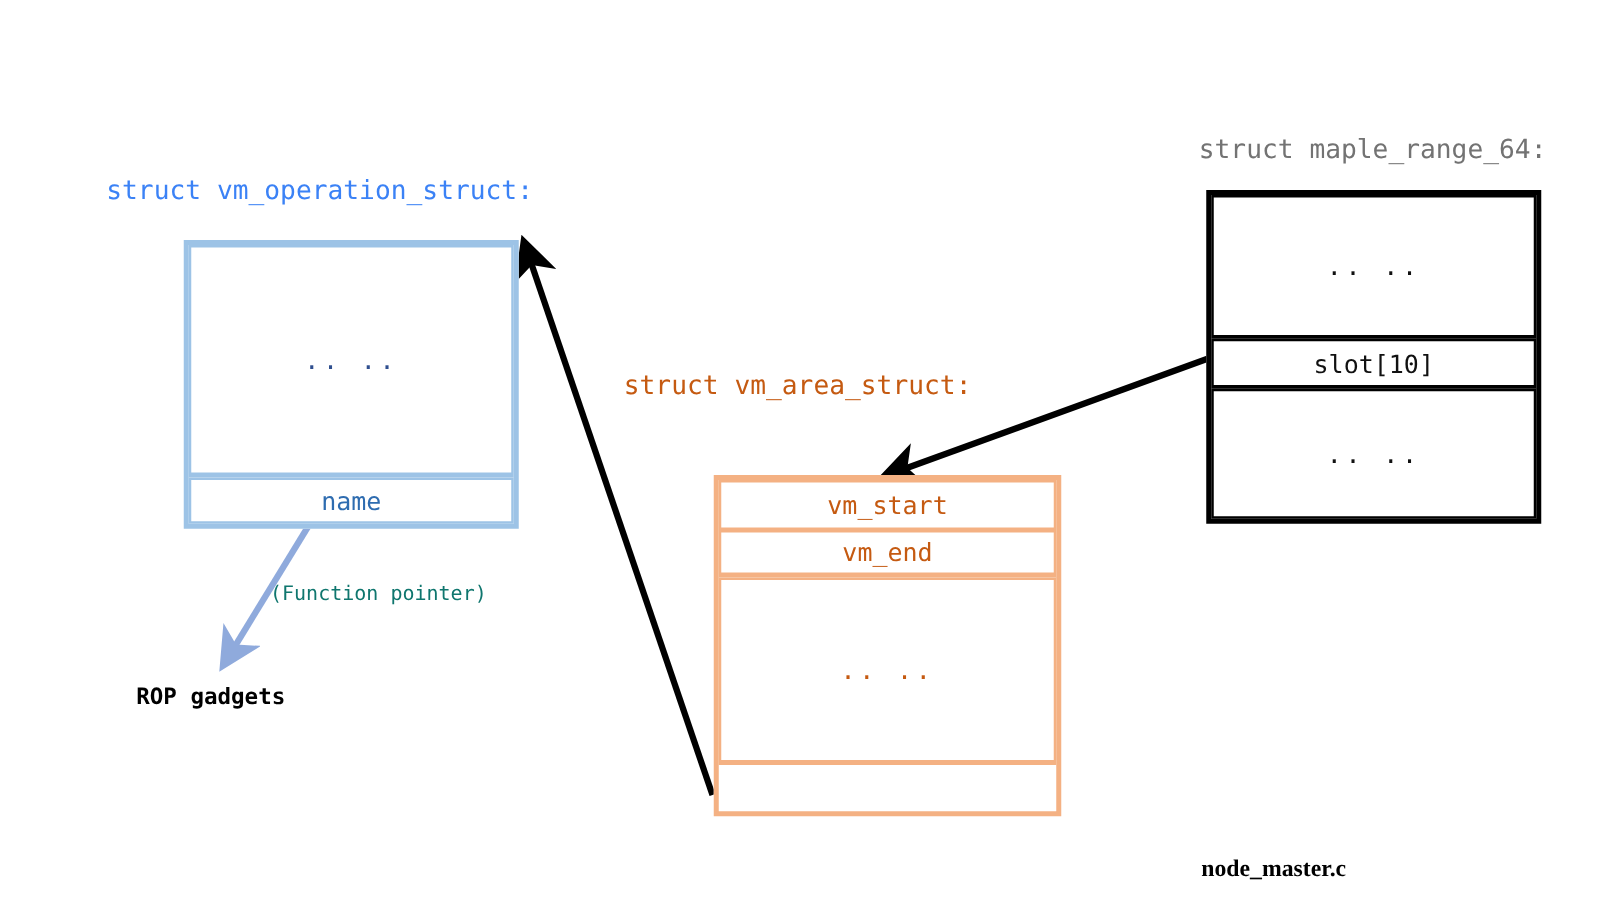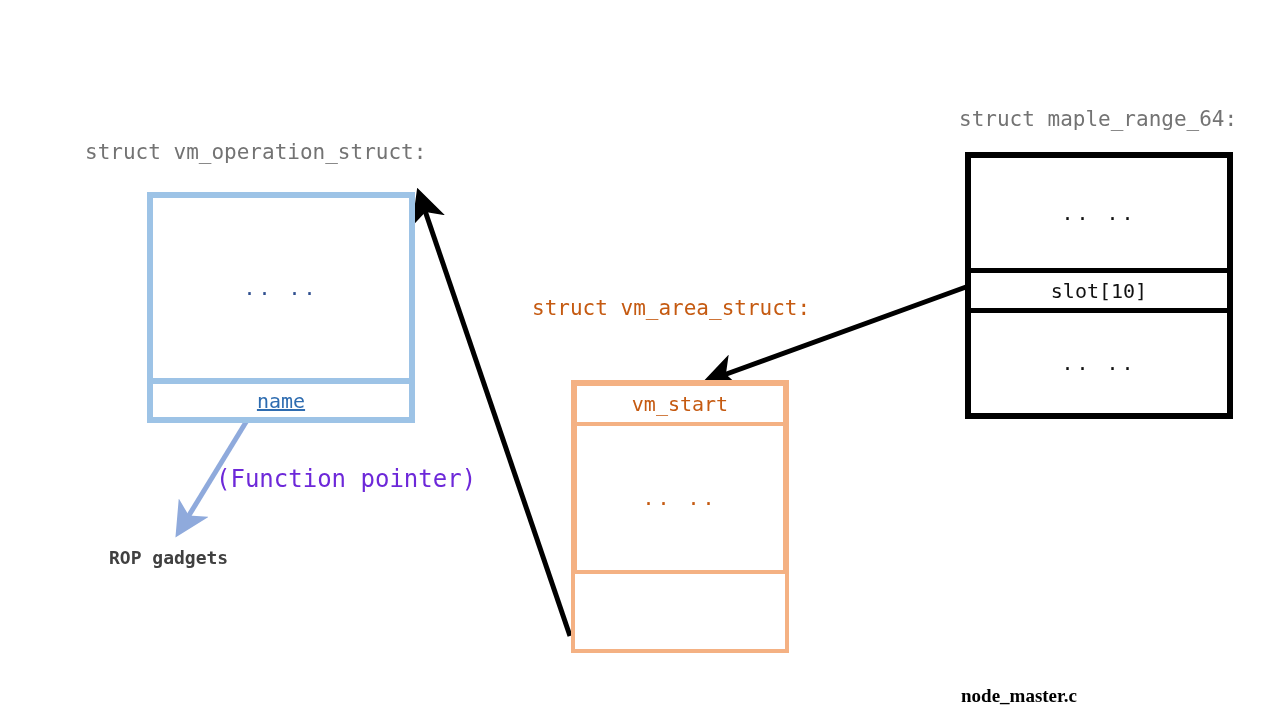--- a/index.html
+++ b/index.html
@@ -44,21 +44,21 @@
     white-space: pre;
   }
 
   
   .title {
     position: absolute;
     white-space: pre;
     font-size: 21px;
     letter-spacing: 0px;
   }
-  .title-blue  { color: #737373; }
+  .title-blue  { color: #3b82f6; }
   .title-orange{ color: #C55A11; }
   .title-black { color: #737373; }
 
   
   #vmops-box {
     left: 147px;
     top: 192px;
     width: 268px;
     height: 231px;
     border: 4px solid #9DC3E6;
@@ -70,28 +70,27 @@
   }
   #vmops-dots-row {
     height: 186px;
     border-bottom-width: 4px !important;
     color: #2F4F8F !important;
     font-size: 20px;
     letter-spacing: 3px;
   }
   #vmops-name-row {
     height: 37px;
-    text-decoration: underline;
   }
 
   
   #vmarea-box {
     left: 571px;
     top: 380px;
-    width: 218px;
+    width: 278px;
     height: 273px;
     border: 4px solid #F4B183;
   }
   #vmarea-box .struct-row {
     border: 2px solid #F4B183;
     color: #C55A11;
     font-size: 20px;
   }
   #vmarea-row-0 { height: 40px; }
   #vmarea-row-1 { height: 38px; border-bottom-width: 4px !important; }
@@ -130,29 +129,29 @@
   }
 
   
   .annot {
     position: absolute;
     white-space: pre;
   }
   #fn-pointer-note {
     left: 216px;
     top: 465px;
-    font-size: 24px;
-    color: #6d28d9;
+    font-size: 16px;
+    color: #0f766e;
   }
   #rop-gadgets-note {
     left: 109px;
     top: 547px;
     font-size: 18px;
     font-weight: bold;
-    color: #404040;
+    color: #000000;
   }
   #source-note {
     left: 961px;
     top: 628px;
     font-size: 19px;
     font-weight: bold;
     color: #000000;
     line-height: 27px;
     text-align: left;
   }
@@ -181,31 +180,32 @@
       <line x1="570" y1="636" x2="420" y2="196" stroke="#000000" stroke-width="5" marker-end="url(#arrow-black)"></line>
     </g>
 
     <g>
       <line x1="966" y1="287" x2="710" y2="380" stroke="#000000" stroke-width="5" marker-end="url(#arrow-black)"></line>
     </g>
   </svg>
 
   <div class="title title-blue" style="left:85px; top:140px;">struct vm_operation_struct:</div>
 
-  <div class="title title-orange" style="left:532px; top:296px;">struct vm_area_struct:</div>
+  <div class="title title-orange" style="left:499px; top:296px;">struct vm_area_struct:</div>
 
   <div class="title title-black" style="left:959px; top:107px;">struct maple_range_64:</div>
 
   <div class="struct-box" id="vmops-box">
     <div class="struct-row" id="vmops-dots-row">.. ..</div>
     <div class="struct-row" id="vmops-name-row">name</div>
   </div>
 
   <div class="struct-box" id="vmarea-box">
     <div class="struct-row" id="vmarea-row-0">vm_start</div>
+    <div class="struct-row" id="vmarea-row-1">vm_end</div>
     <div class="struct-row" id="vmarea-row-2">.. ..</div>
   </div>
 
   <div class="struct-box" id="maple-box">
     <div class="struct-row" id="maple-row-0">.. ..</div>
     <div class="struct-row" id="maple-row-1">slot[10]</div>
     <div class="struct-row" id="maple-row-2">.. ..</div>
   </div>
 
   <div class="annot" id="fn-pointer-note">(Function pointer)</div>

